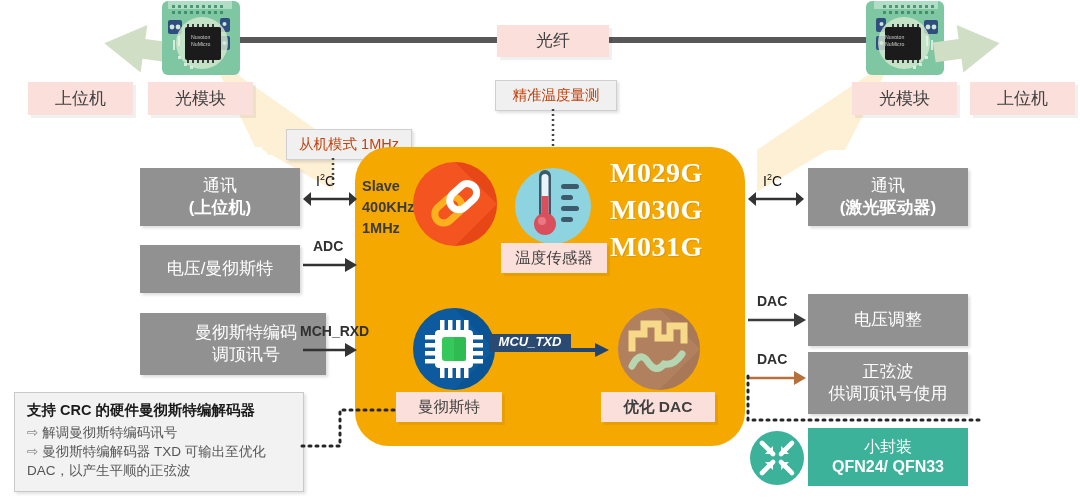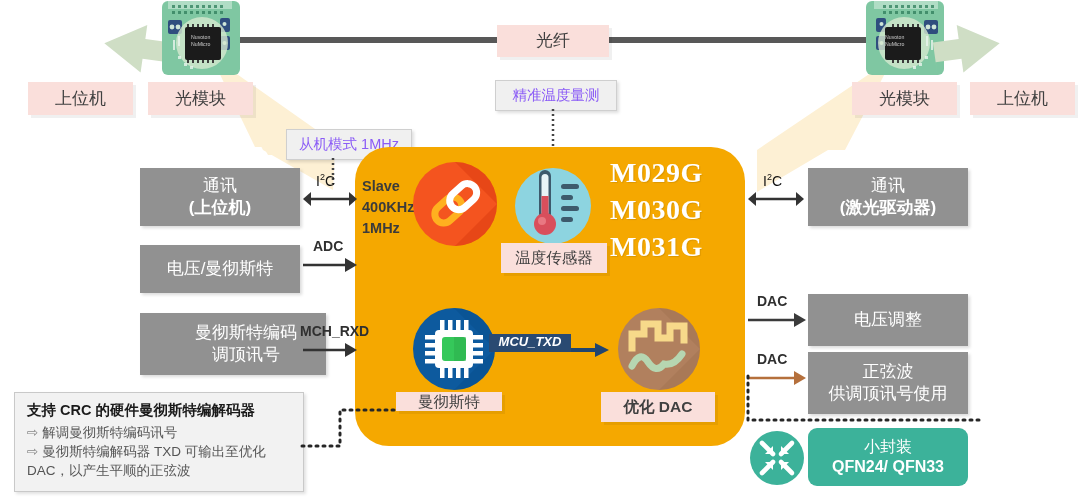--- a/index.html
+++ b/index.html
@@ -15,29 +15,29 @@
     text-align:center;font-size:17px;line-height:1.15;
     box-shadow:3px 3px 0 rgba(0,0,0,.06);
   }
   .graybox{
     background:#919191;color:#ffffff;
     display:flex;align-items:center;justify-content:center;
     text-align:center;font-size:17px;line-height:1.3;
     box-shadow:2px 2px 3px rgba(0,0,0,.14);
   }
   .tipbox{
-    background:#f0f0f0;border:1px solid #cfcfcf;color:#8b5cf6;
+    background:#f0f0f0;border:1px solid #cfcfcf;color:#c2410c;
     display:flex;align-items:center;justify-content:center;
     text-align:center;font-size:14.5px;line-height:1.2;
     box-shadow:2px 2px 3px rgba(0,0,0,.13);
   }
   .greenbox{
     background:#3cb29a;color:#ffffff;
     display:flex;flex-direction:column;align-items:center;justify-content:center;
-    text-align:center;line-height:1.25;border-radius:9px;
+    text-align:center;line-height:1.25;
   }
 
   
   .chip{
     background:#f5a800;border-radius:34px;
   }
   .chipname{
     color:#ffffff;font-family:"Liberation Serif","DejaVu Serif",serif;
     font-weight:bold;font-size:28px;line-height:1.32;letter-spacing:.5px;
     text-shadow:1px 1px 1px rgba(0,0,0,.10);
@@ -307,21 +307,21 @@
         <rect x="12" y="43" width="10" height="4.5"></rect>
         <rect x="12" y="51" width="10" height="4.5"></rect>
         <rect x="60" y="27" width="10" height="4.5"></rect>
         <rect x="60" y="35" width="10" height="4.5"></rect>
         <rect x="60" y="43" width="10" height="4.5"></rect>
         <rect x="60" y="51" width="10" height="4.5"></rect>
       </g>
     </svg>
   </div>
 
-  <div class="abs pinkbox" style="left:396px;top:392px;width:106px;height:19px;font-size:15.5px;">
+  <div class="abs pinkbox" style="left:396px;top:392px;width:106px;height:30px;font-size:15.5px;">
     <span>曼彻斯特</span>
   </div>
 
   <svg class="abs" style="left:495px;top:340px;width:115px;height:20px;">
     <line x1="0" y1="10" x2="100" y2="10" stroke="#21456f" stroke-width="4"></line>
     <polygon points="100,3 114,10 100,17" fill="#21456f"></polygon>
   </svg>
   <div class="abs" style="left:489px;top:334px;width:82px;height:18px;background:#2a4a72;overflow:hidden;">
     <div style="color:#ffffff;font-size:13px;font-weight:bold;line-height:18px;
                 text-align:center;position:relative;top:-1px;font-style:italic;">MCU_TXD</div>

